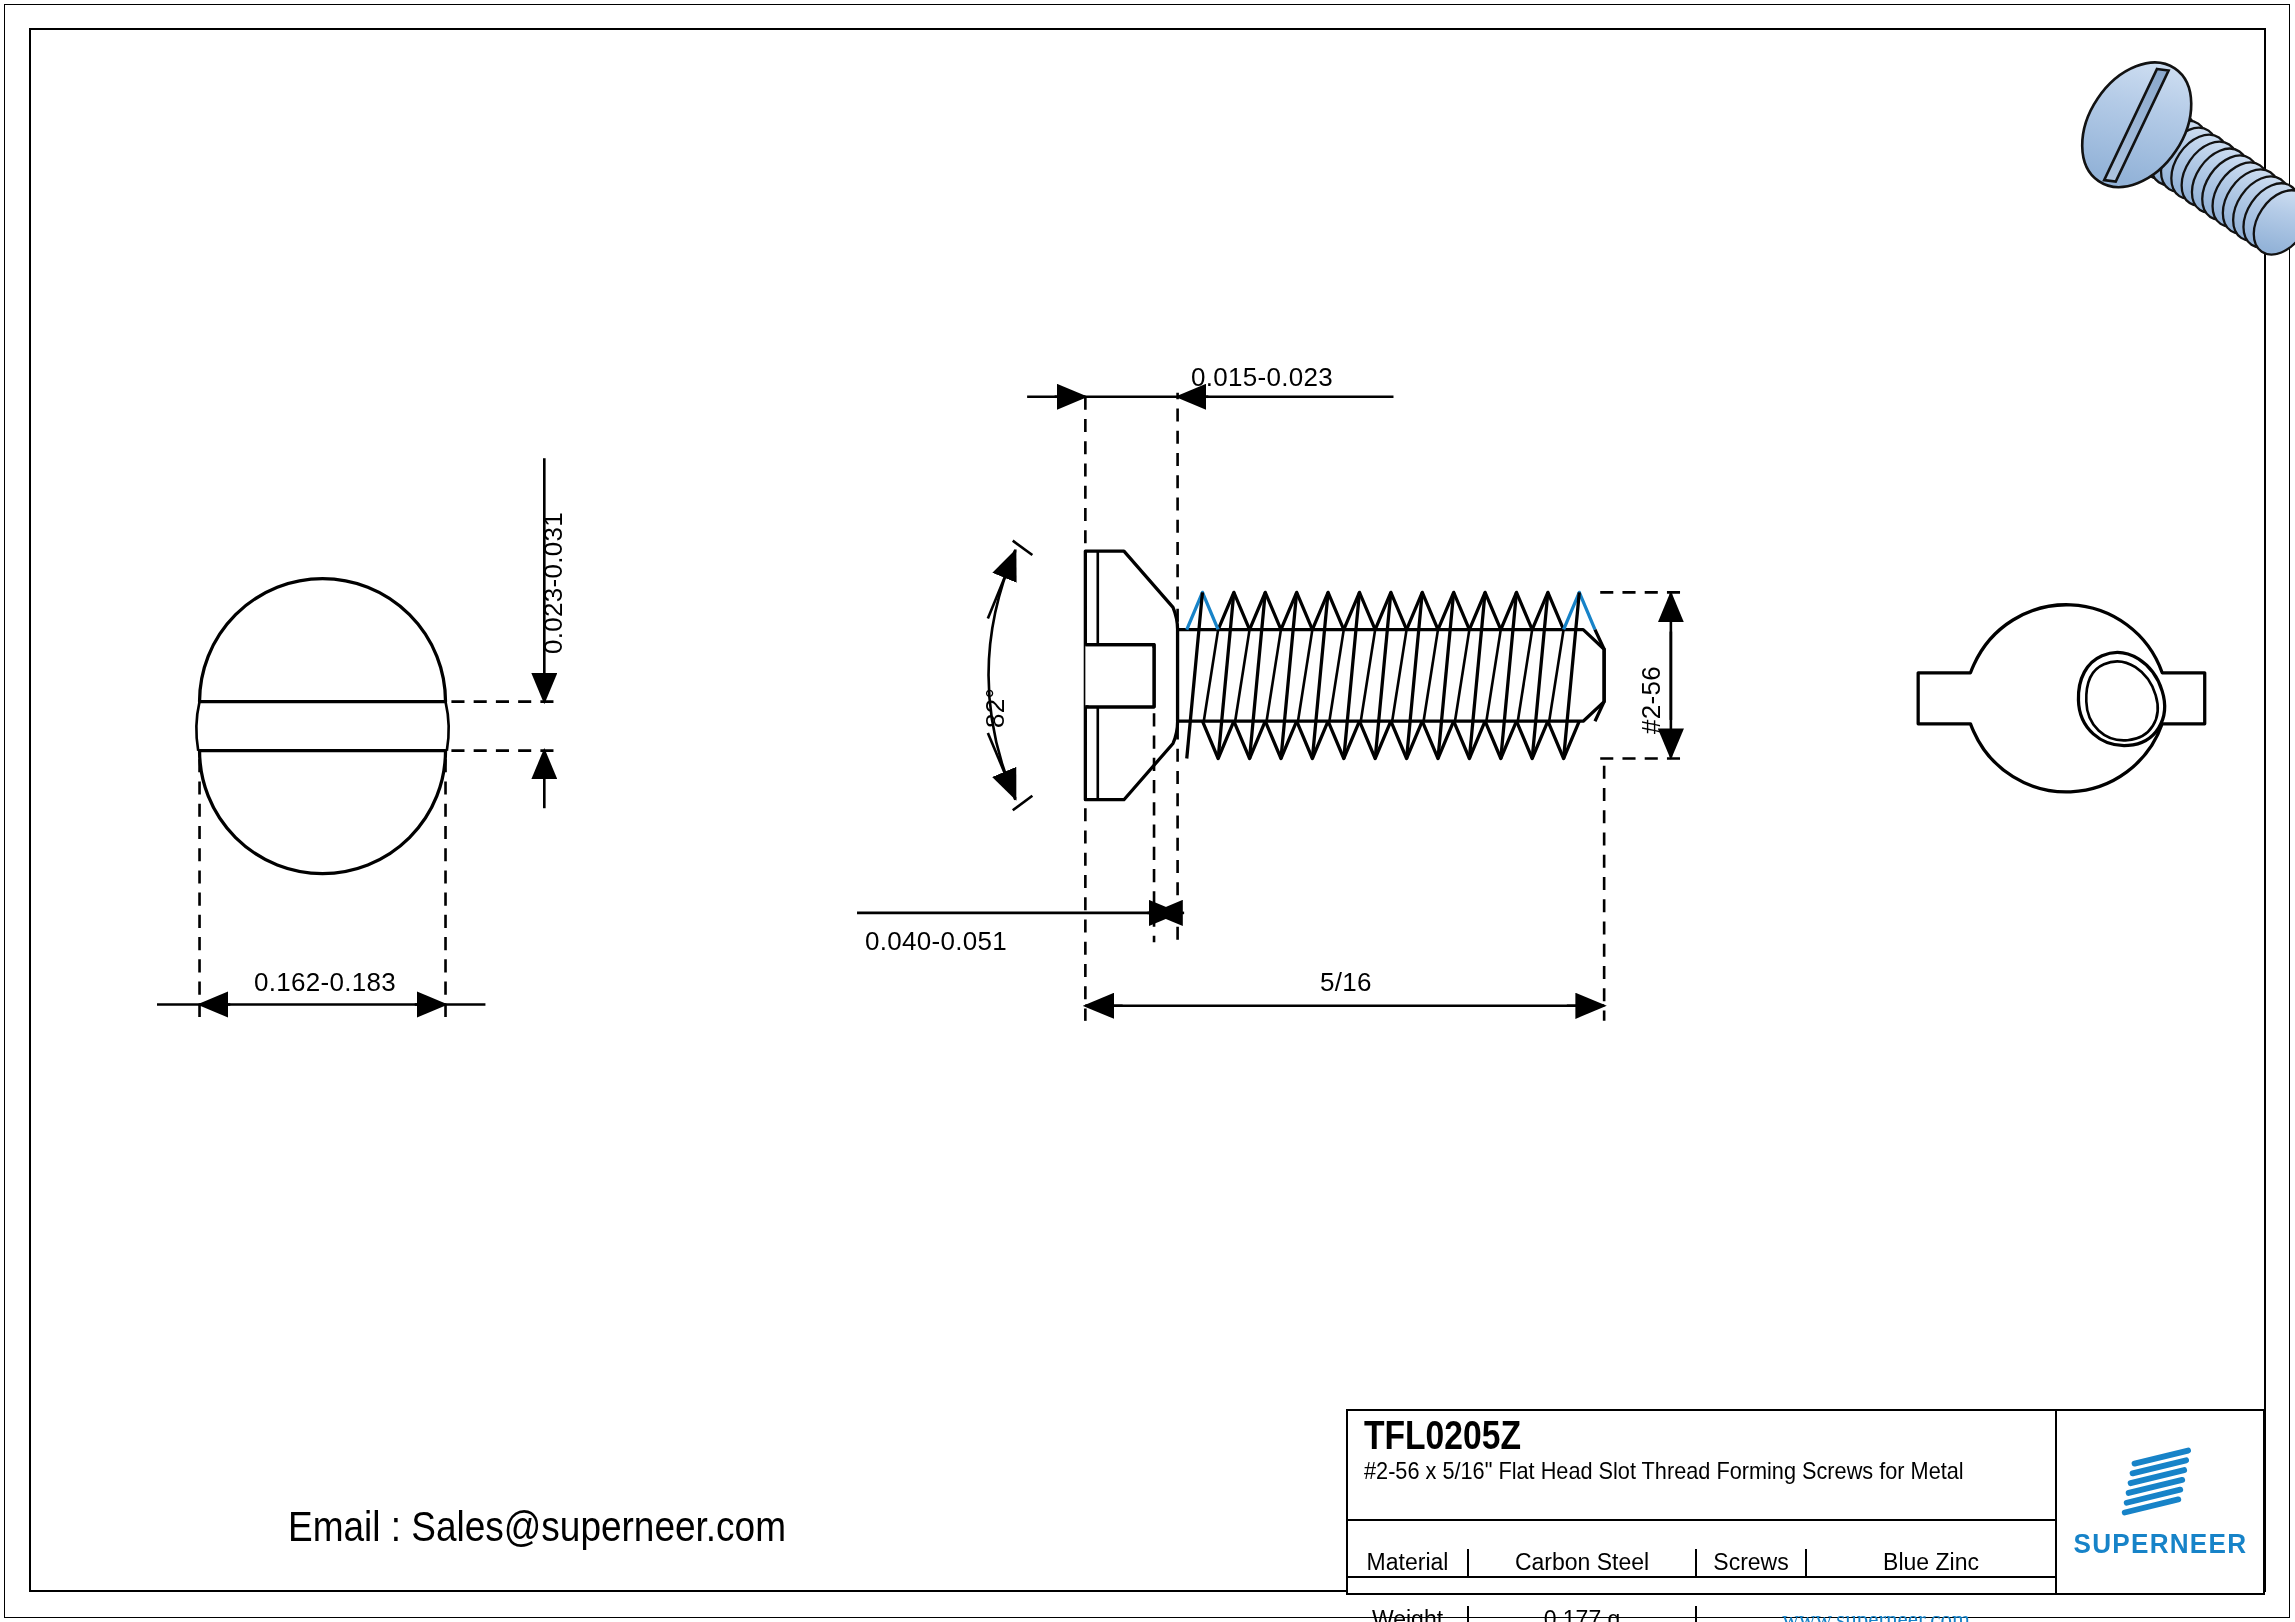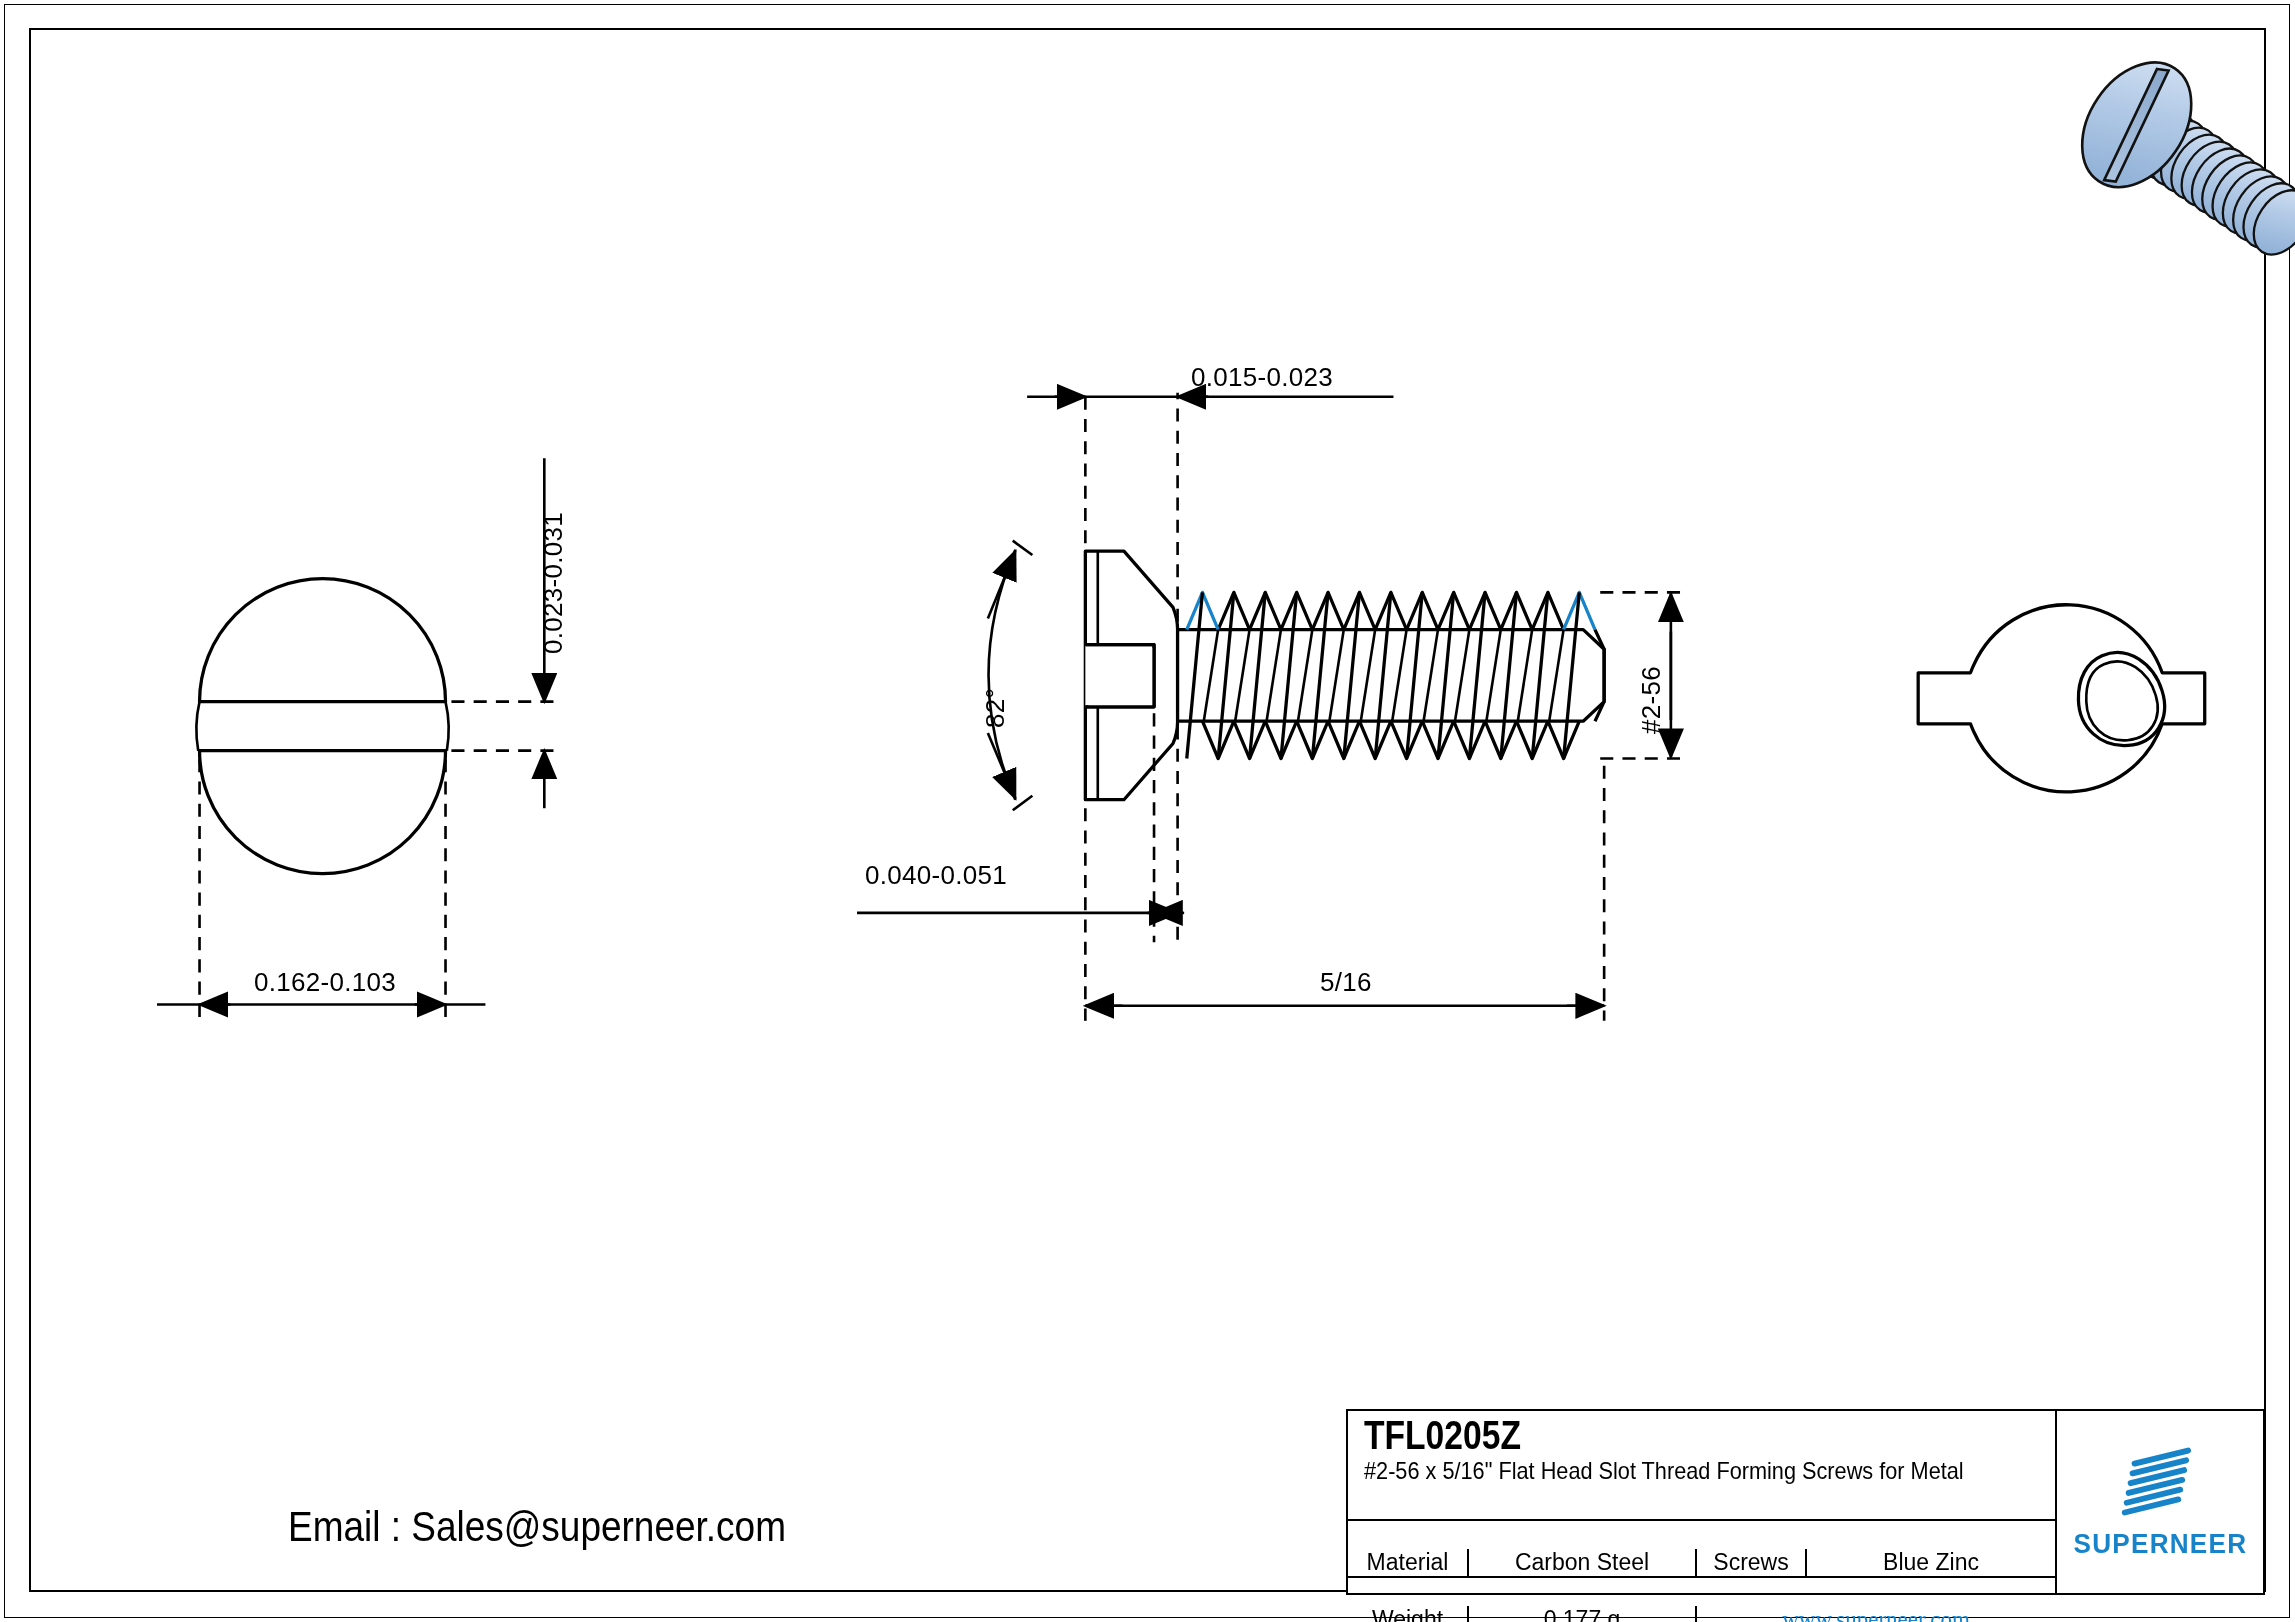--- a/index.html
+++ b/index.html
@@ -384,27 +384,27 @@
       <g>
         <ellipse cx="3268" cy="208" rx="72" ry="104" fill="url(#metalGrad)" stroke="#121212" stroke-width="4"></ellipse>
 
         <path d="M 3246,120 L 3262,112 L 3290,298 L 3274,306 Z" fill="url(#slotGrad)" stroke="#121212" stroke-width="4"></path>
       </g>
     </g>
   </svg>
 
   <div class="dim-label rot90" style="left:538px; top:654px;">0.023-0.031</div>
 
-  <div class="dim-label" style="left:254px; top:967px;">0.162-0.103</div>
+  <div class="dim-label" style="left:254px; top:967px;">0.162-0.183</div>
 
   <div class="dim-label" style="left:1191px; top:362px;">0.015-0.023</div>
 
   <div class="dim-label rot90" style="left:980px; top:728px;">82°</div>
 
-  <div class="dim-label" style="left:865px; top:860px;">0.040-0.051</div>
+  <div class="dim-label" style="left:865px; top:926px;">0.040-0.051</div>
 
   <div class="dim-label rot90" style="left:1636px; top:734px;">#2-56</div>
 
   <div class="dim-label" style="left:1320px; top:967px;">5/16</div>
 
   <div id="email-text">Email : Sales@superneer.com</div>
 
   <div id="title-block">
 
     <div id="tb-left">

